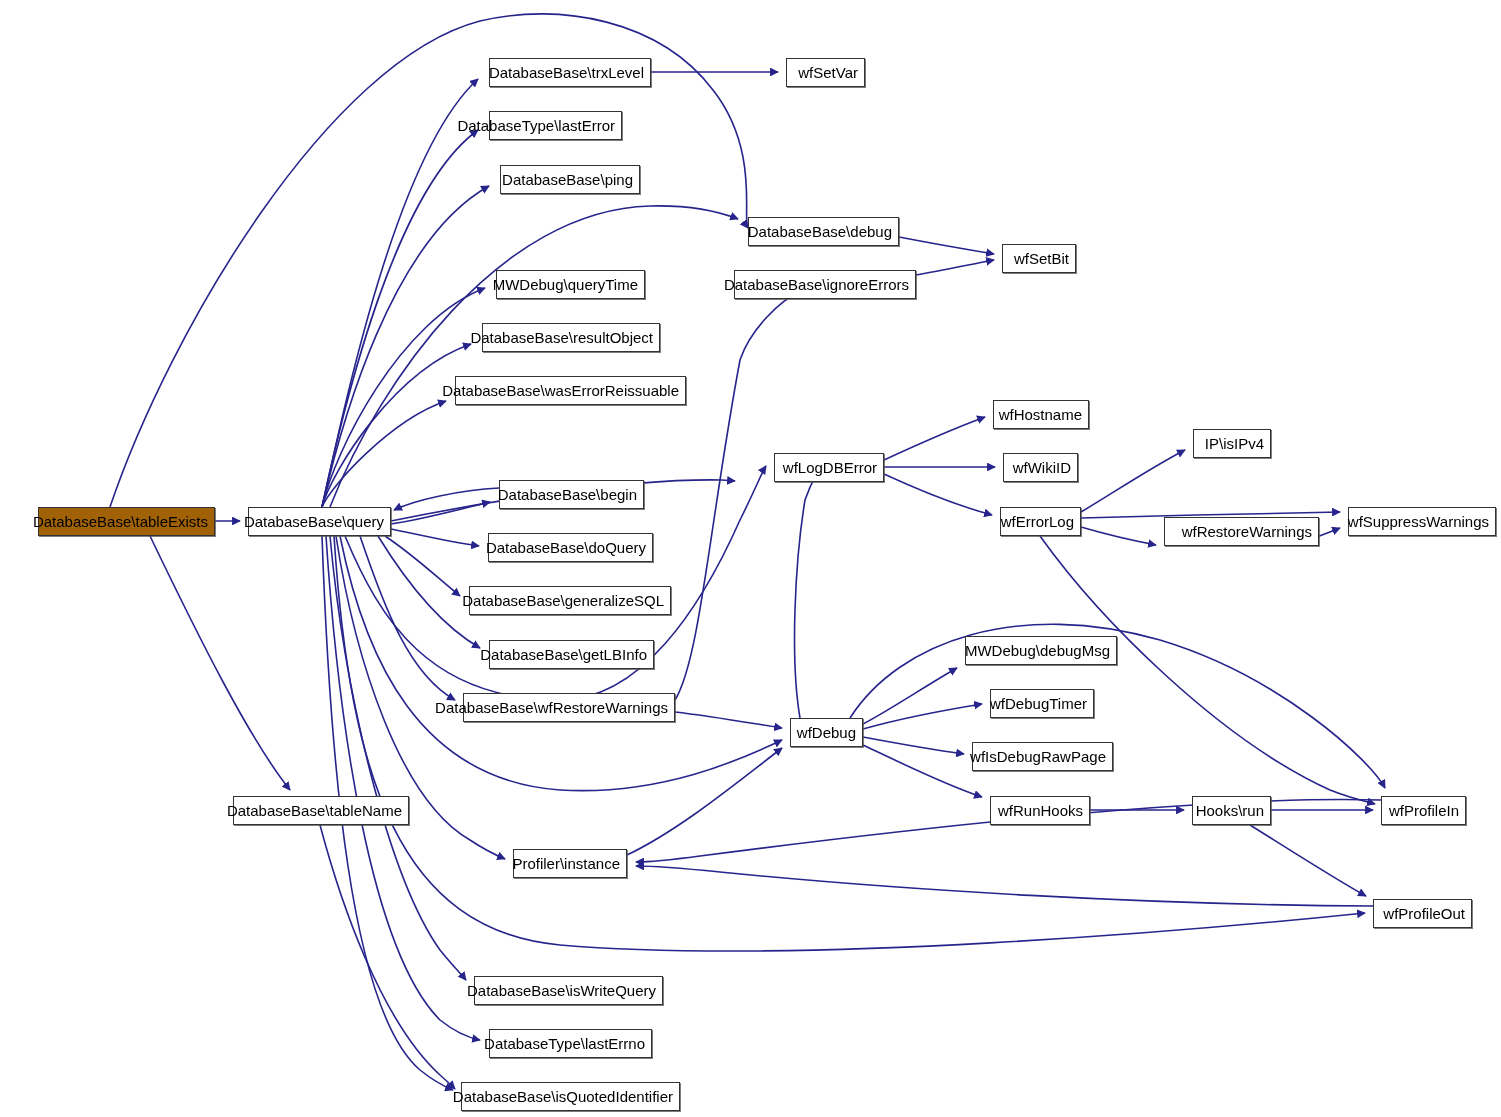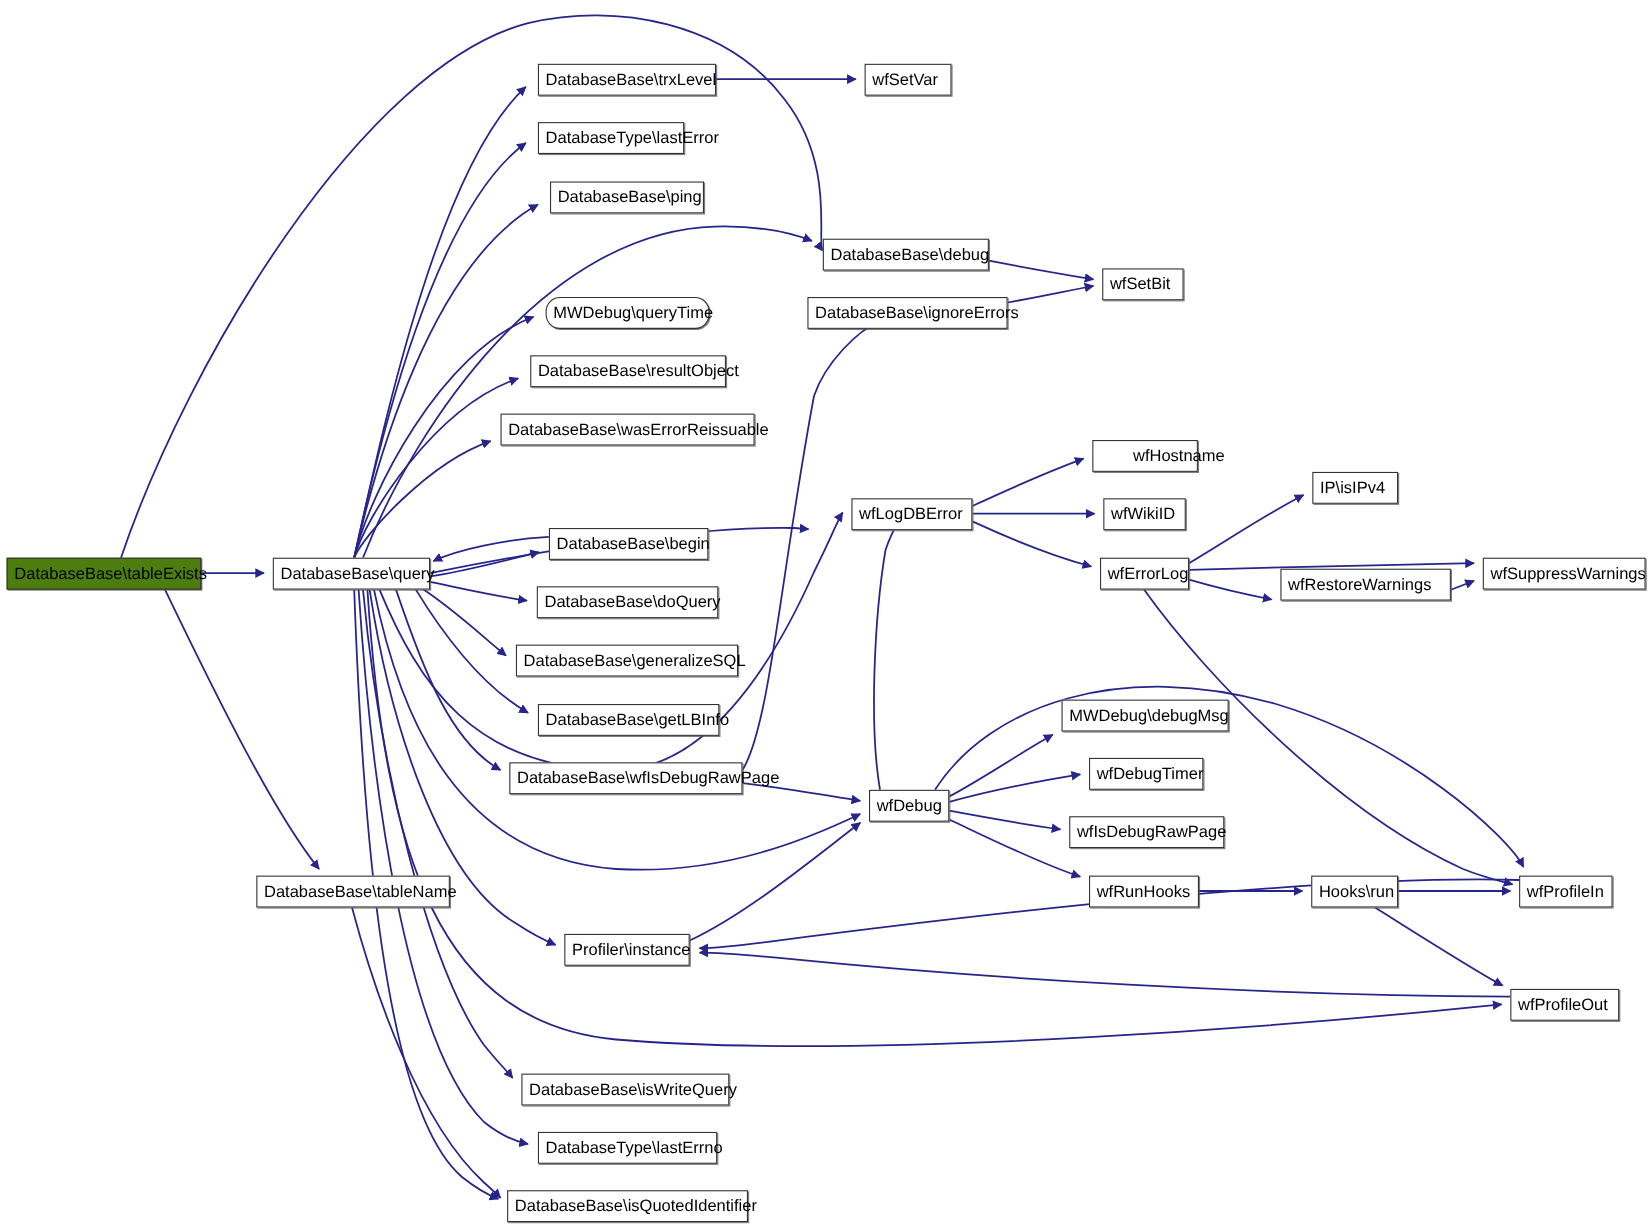--- a/index.html
+++ b/index.html
@@ -28,27 +28,28 @@
   .node {
     position: absolute;
     box-sizing: border-box;
     border: 1px solid #333333;
     background: #ffffff;
     color: #000000;
     font-size: 15px;
     line-height: 1;
     display: flex;
     align-items: center;
-    justify-content: flex-start;
+    justify-content: flex-end;
     white-space: nowrap;
     letter-spacing: 0px;
     box-shadow: 1px 1px 0px rgba(80,80,80,0.75);
   }
   .node.root {
-    background: #4d7c0f;
+    background: #a16207;
+    margin-left: 32px;
   }
   .node-label {
     display: block;
     padding: 0 6px;
   }
 </style>
 </head>
 <body>
 
 <div id="graph">
@@ -120,21 +121,21 @@
       </div>
       <div class="node" style="left: 489px; top: 58px; width: 162px; height: 29px;">
         <span class="node-label">DatabaseBase\trxLevel</span>
       </div>
       <div class="node" style="left: 489px; top: 111px; width: 133px; height: 29px;">
         <span class="node-label">DatabaseType\lastError</span>
       </div>
       <div class="node" style="left: 500px; top: 165px; width: 140px; height: 29px;">
         <span class="node-label">DatabaseBase\ping</span>
       </div>
-      <div class="node" style="left: 496px; top: 270px; width: 149px; height: 29px; border-radius: 13px;">
+      <div class="node" style="left: 496px; top: 270px; width: 149px; height: 29px;">
         <span class="node-label">MWDebug\queryTime</span>
       </div>
       <div class="node" style="left: 482px; top: 323px; width: 178px; height: 29px;">
         <span class="node-label">DatabaseBase\resultObject</span>
       </div>
       <div class="node" style="left: 455px; top: 376px; width: 231px; height: 29px;">
         <span class="node-label">DatabaseBase\wasErrorReissuable</span>
       </div>
       <div class="node" style="left: 499px; top: 480px; width: 145px; height: 29px;">
         <span class="node-label">DatabaseBase\begin</span>
@@ -142,21 +143,21 @@
       <div class="node" style="left: 488px; top: 533px; width: 165px; height: 29px;">
         <span class="node-label">DatabaseBase\doQuery</span>
       </div>
       <div class="node" style="left: 469px; top: 586px; width: 202px; height: 29px;">
         <span class="node-label">DatabaseBase\generalizeSQL</span>
       </div>
       <div class="node" style="left: 489px; top: 640px; width: 165px; height: 29px;">
         <span class="node-label">DatabaseBase\getLBInfo</span>
       </div>
       <div class="node" style="left: 463px; top: 693px; width: 212px; height: 29px;">
-        <span class="node-label">DatabaseBase\wfIsDebugRawPage</span>
+        <span class="node-label">DatabaseBase\wfRestoreWarnings</span>
       </div>
       <div class="node" style="left: 233px; top: 796px; width: 176px; height: 29px;">
         <span class="node-label">DatabaseBase\tableName</span>
       </div>
       <div class="node" style="left: 513px; top: 849px; width: 114px; height: 29px;">
         <span class="node-label">Profiler\instance</span>
       </div>
       <div class="node" style="left: 474px; top: 976px; width: 189px; height: 29px;">
         <span class="node-label">DatabaseBase\isWriteQuery</span>
       </div>

